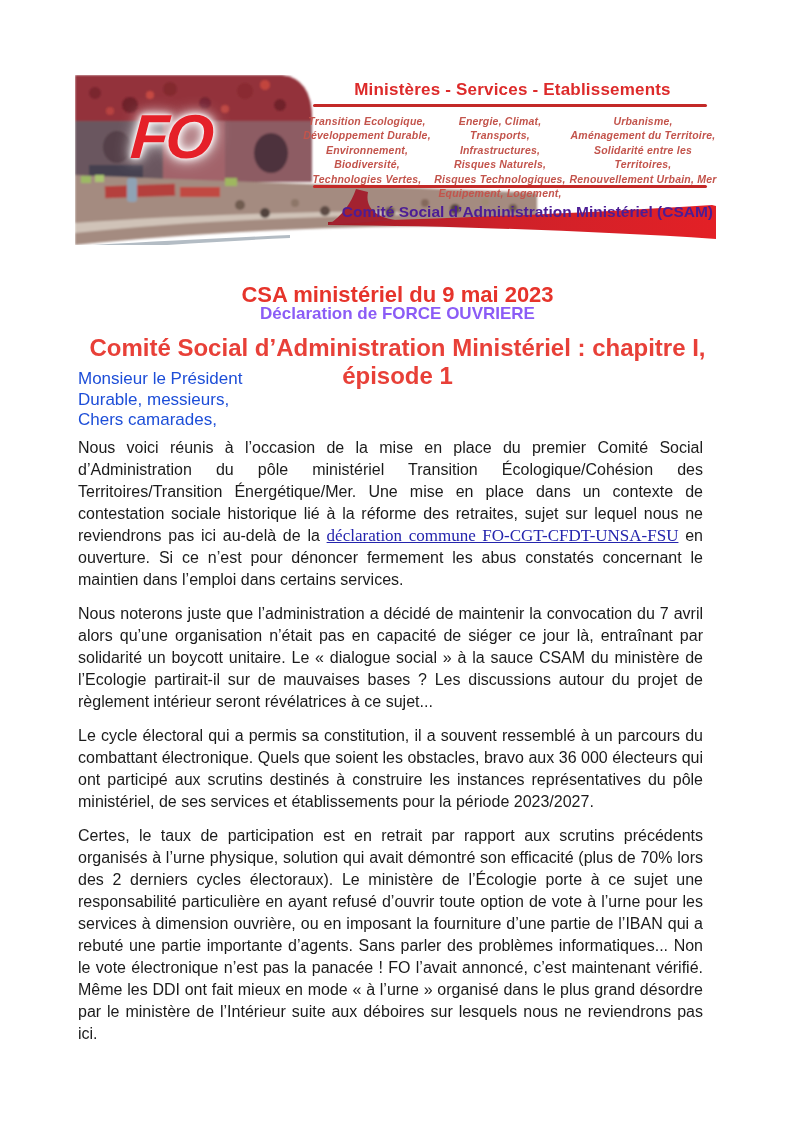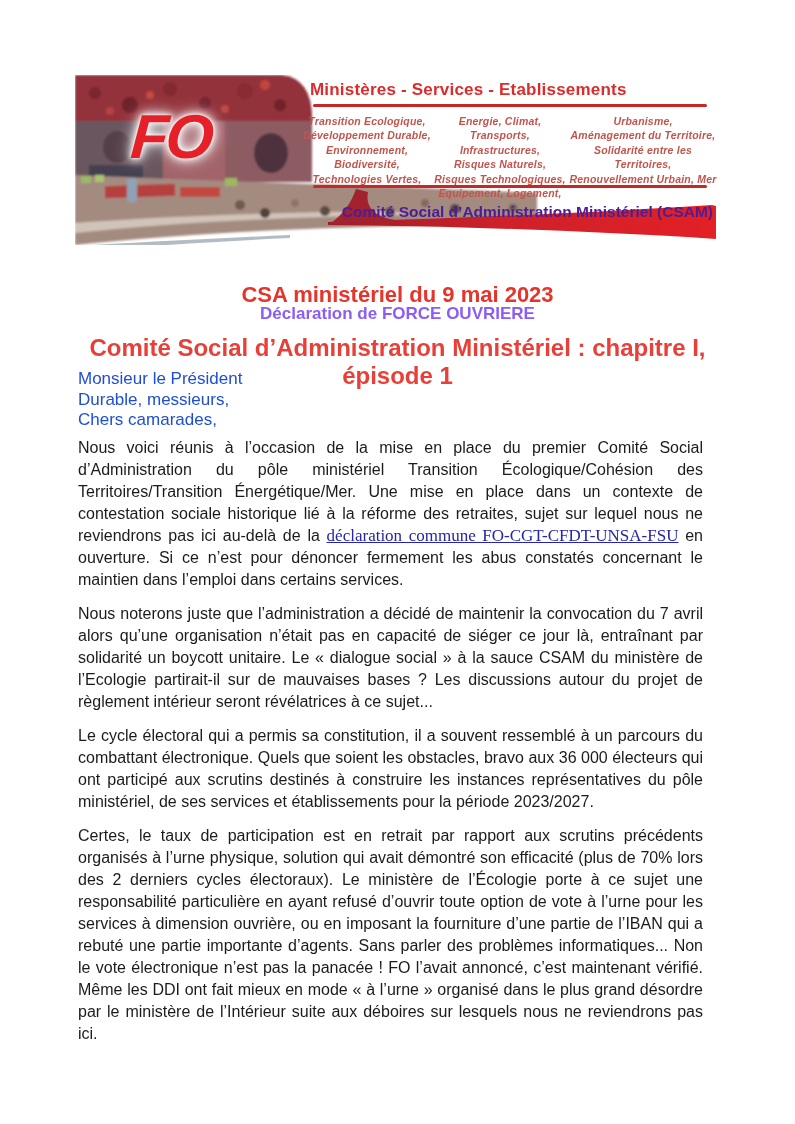--- a/index.html
+++ b/index.html
@@ -11,21 +11,21 @@
   
   .banner{position:absolute;left:75px;top:75px;width:645px;height:170px;}
   .banner svg{position:absolute;left:0;top:0;width:645px;height:170px;}
   .fo-logo{
     position:absolute;left:56px;top:26px;
     font-size:62px;font-weight:bold;font-style:italic;letter-spacing:-3px;
     color:#e52028;transform:skewX(-4deg);
     text-shadow:0 0 3px #fff,0 0 7px #fff,0 0 12px rgba(255,255,255,.95),0 0 18px rgba(255,255,255,.8);
   }
   .banner-title{
-    position:absolute;left:235px;top:5px;width:405px;text-align:left;
+    position:absolute;left:235px;top:5px;width:405px;text-align:center;
     font-weight:bold;font-size:17px;color:#dd2a2a;letter-spacing:.2px;
   }
   .rule{position:absolute;left:238px;width:394px;height:3px;background:#c32927;border-radius:2px;}
   .rule-top{top:29px;}
   .rule-bottom{top:110px;}
   .col{
     position:absolute;top:39px;text-align:center;
     font-size:10.5px;line-height:14.4px;font-style:italic;font-weight:bold;
     color:#c3544c;letter-spacing:.2px;
   }

